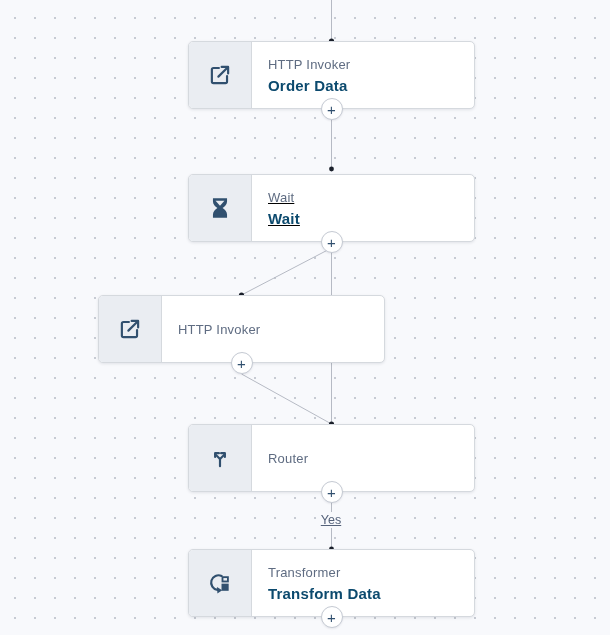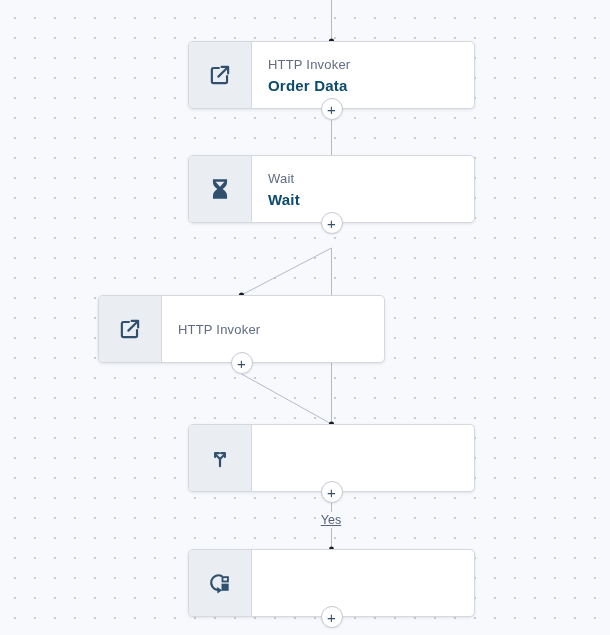--- a/index.html
+++ b/index.html
@@ -109,21 +109,21 @@
         <path d="M13.5 4.5h6v6"></path>
       </svg>
     </div>
     <div class="node-text">
       <div class="node-type">HTTP Invoker</div>
       <div class="node-name">Order Data</div>
     </div>
     <button class="add-btn">+</button>
   </div>
 
-  <div class="node" style="left:188px; top:155px;">
+  <div class="node" style="left:188px; top:174px;text-decoration:underline;">
     <div class="icon-box">
       <svg width="26" height="26" viewBox="0 0 24 24">
         <path fill="#31506f" d="M5.5 3h13v3c0 2.7-2 4.4-4.1 6 2.1 1.6 4.1 3.3 4.1 6v3h-13v-3c0-2.7 2-4.4 4.1-6-2.1-1.6-4.1-3.3-4.1-6V3z"></path>
         <path fill="#eaedf2" d="M7.9 5.4h8.2L12 10 7.9 5.4z"></path>
       </svg>
     </div>
     <div class="node-text">
       <div class="node-type">Wait</div>
       <div class="node-name">Wait</div>
     </div>
@@ -148,31 +148,36 @@
     <div class="icon-box">
       <svg width="26" height="26" viewBox="0 0 24 24" fill="none" stroke="#31506f" stroke-width="2" stroke-linecap="round" stroke-linejoin="round">
         <path d="M12 19.5V13"></path>
         <path d="M12 13L7.6 8.6"></path>
         <path d="M12 13l4.4-4.4"></path>
         <path d="M7.5 11V7.5H11"></path>
         <path d="M16.5 11V7.5H13"></path>
       </svg>
     </div>
     <div class="node-text">
+      <div class="node-type">Router</div>
     </div>
     <button class="add-btn">+</button>
   </div>
 
   <div class="node" style="left:188px; top:549px;">
     <div class="icon-box">
       <svg width="26" height="26" viewBox="0 0 24 24">
         <path d="M13.5 5.5 A6.8 6.8 0 1 0 9.7 18.4" fill="none" stroke="#31506f" stroke-width="2" stroke-linecap="round"></path>
         <polygon points="9.2,15.8 14,18.8 9.6,21.6" fill="#31506f"></polygon>
         <rect x="14.3" y="6.6" width="5" height="4" fill="none" stroke="#31506f" stroke-width="1.7"></rect>
         <rect x="13.4" y="12.6" width="6.6" height="6.6" fill="#31506f"></rect>
       </svg>
     </div>
+    <div class="node-text">
+      <div class="node-type">Transformer</div>
+      <div class="node-name">Transform Data</div>
+    </div>
     <button class="add-btn">+</button>
   </div>
 
   <div class="edge-label">Yes</div>
 
 </div>
 
 </body></html>

